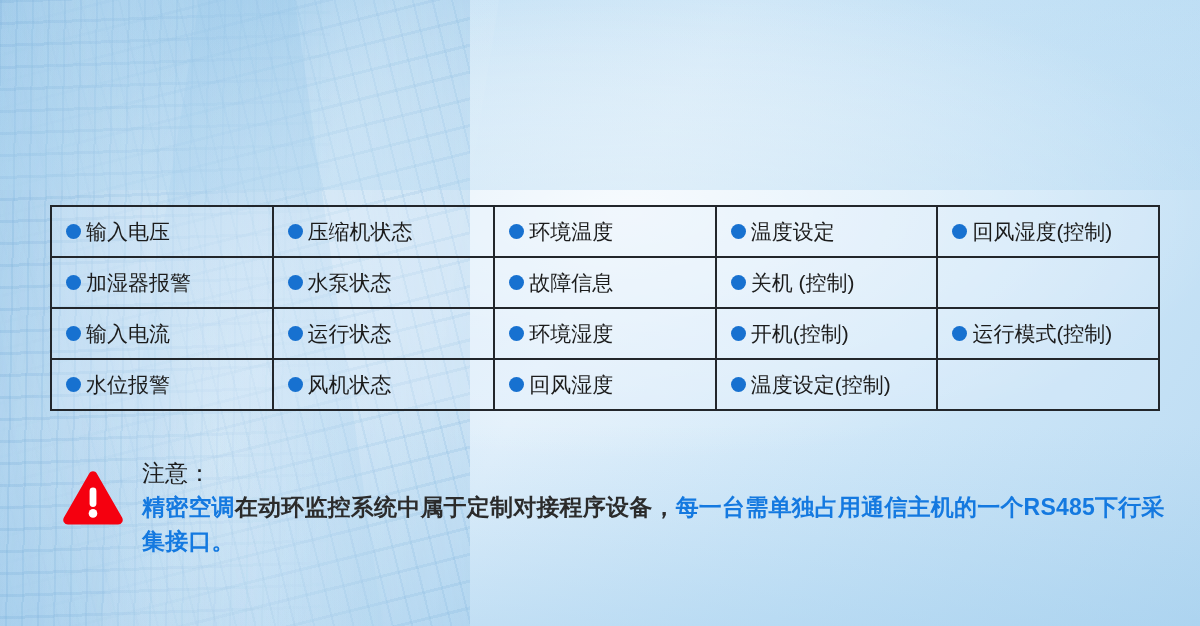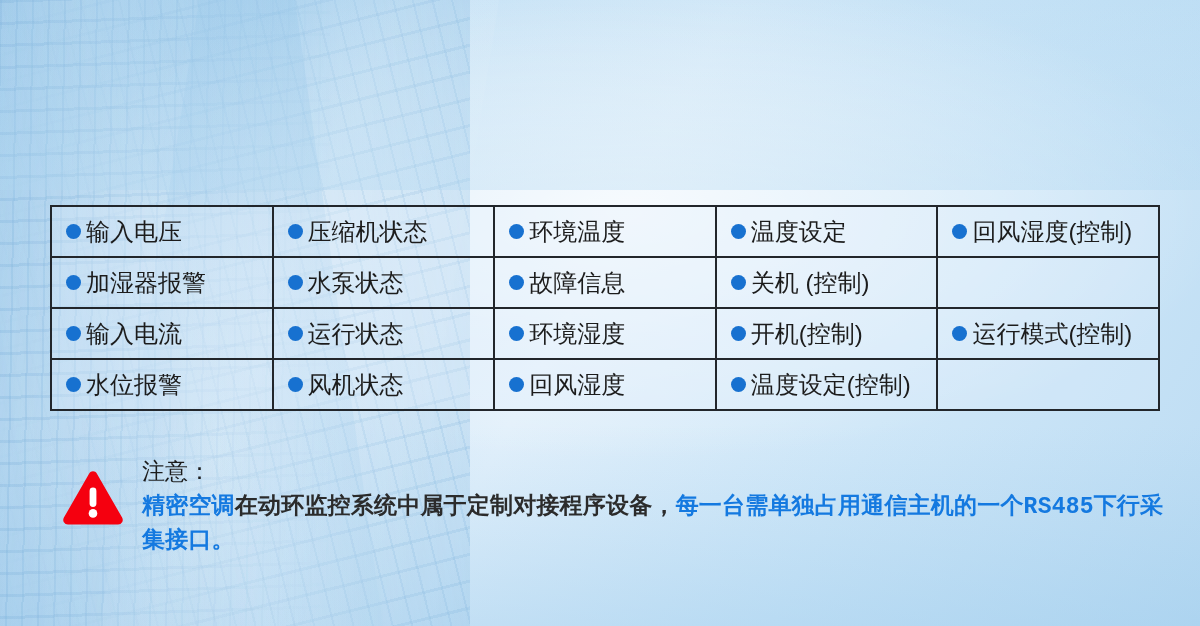--- a/index.html
+++ b/index.html
@@ -96,21 +96,21 @@
     width: 1110px;
     border-collapse: collapse;
     table-layout: fixed;
     border: 2px solid #22262b;
     background: rgba(226,240,251,.30);
   }
   .factor-table td {
     border: 2px solid #22262b;
     height: 49px;
     padding: 0 0 0 14px;
-    font-size: 24px;
+    font-size: 21px;
     color: #1c1c1c;
     vertical-align: middle;
     white-space: nowrap;
     overflow: hidden;
   }
   .factor-table td.empty { padding: 0; }
   .cell {
     display: flex;
     align-items: center;
     gap: 5px;
@@ -127,21 +127,20 @@
 
   
   .note {
     position: absolute;
     left: 62px;
     top: 455px;
     width: 1110px;
     display: flex;
     align-items: flex-start;
     gap: 18px;
-    font-family: Liberation Mono, monospace;
   }
   .warn-icon {
     flex: 0 0 auto;
     width: 62px;
     height: 58px;
     margin-top: 14px;
   }
   .note-body {
     flex: 1 1 auto;
     padding-top: 2px;

